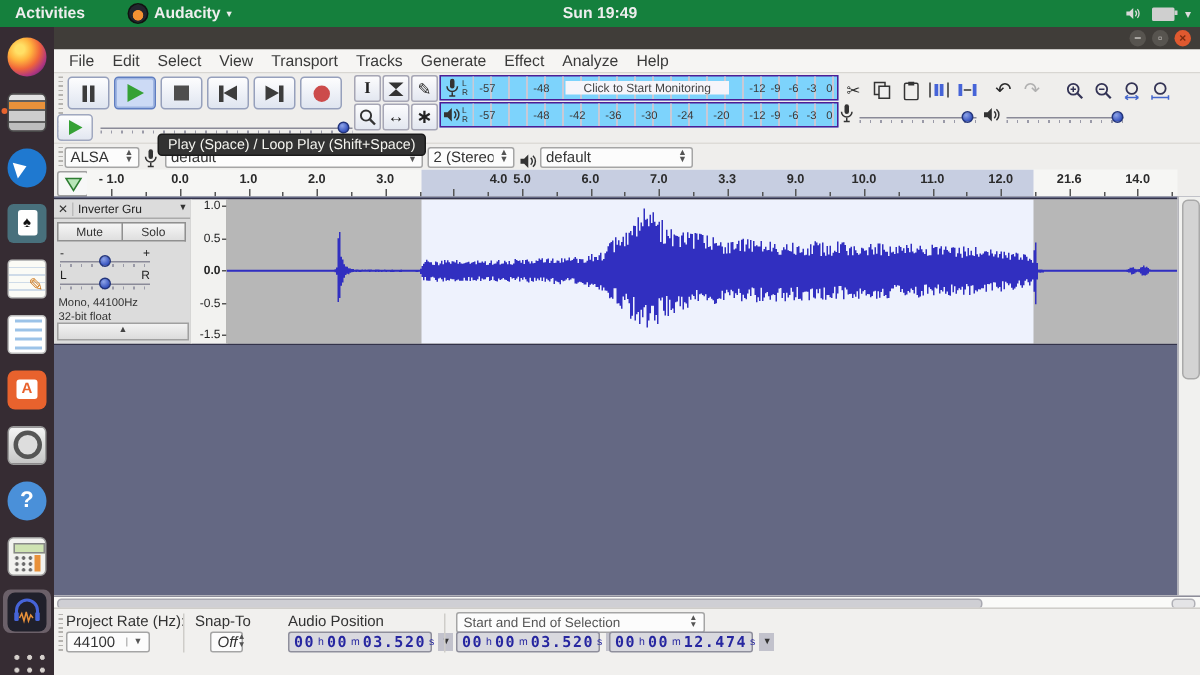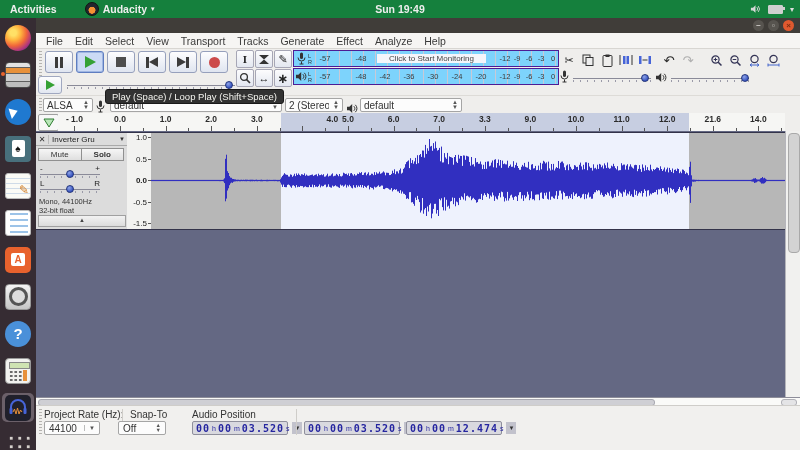--- a/index.html
+++ b/index.html
@@ -107,21 +107,21 @@
   
   .trackarea{position:absolute;left:0;top:113px;width:100%;height:266px;background:#646883;}
   .track{position:absolute;left:0;top:1px;width:749px;height:96px;border-top:1px solid #33334a;border-bottom:1px solid #33334a;background:#d9d9d9;}
   .tctrl{position:absolute;left:0;top:0;width:91px;height:96px;background:#dcdcdc;border-right:1px solid #999;font-size:8.5px;color:#222;}
   .thead{position:absolute;left:0;top:0;width:100%;height:12px;border-bottom:1px solid #aaa;display:flex;align-items:center;}
   .tx{width:12px;text-align:center;font-size:8px;color:#333;border-right:1px solid #bbb;}
   .tname{padding-left:3px;font-size:8px;white-space:nowrap;overflow:hidden;flex:1;}
   .tcar{font-size:6px;padding-right:2px;color:#333;}
   .msrow{position:absolute;left:2px;top:15px;display:flex;width:86px;justify-content:center;}
   .msbtn{flex:1;height:11px;border:1px solid #909090;background:linear-gradient(#f6f6f6,#dfdfdf);font-size:8px;text-align:center;line-height:11px;color:#333;}
-  .msbtn+.msbtn{border-left:none;font-weight:bold;}
+  .msbtn+.msbtn{border-left:none;}
   .tslider{position:absolute;left:4px;width:60px;height:12px;}
   .tsl-lab-l{position:absolute;left:0;top:-2px;font-size:8px;}
   .tsl-lab-r{position:absolute;right:0;top:-2px;font-size:8px;}
   .tinfo{position:absolute;left:3px;font-size:7.5px;color:#333;line-height:9px;}
   .tcollapse{position:absolute;left:2px;bottom:2px;width:86px;height:10px;border:1px solid #a0a0a0;background:linear-gradient(#f2f2f2,#dcdcdc);text-align:center;font-size:6px;line-height:9px;color:#444;}
   .vruler{position:absolute;left:91px;top:0;width:24px;height:96px;background:#f2f2f0;border-right:1px solid #777;}
   .vlab{position:absolute;right:4px;font-size:8px;color:#222;transform:translateY(-50%);}
   .vlab.zero{font-weight:bold;}
   .vtick{position:absolute;right:0;width:3px;height:1px;background:#555;}
   .wave{position:absolute;left:115px;top:0;width:634px;height:96px;background:#b7b7b7;overflow:hidden;}
@@ -616,38 +616,45 @@
 
     <div class="selbar">
       <div class="grip" style="left:3px;top:3px;height:26px;"></div>
       <span class="sb-label" style="left:8px;">Project Rate (Hz):</span>
       <div class="sb-combo" style="left:8px;top:15px;width:56px;">
           <span>44100</span>
           <span style="margin-left:auto;font-size:6px;color:#555;border-left:1px solid #bbb;padding-left:4px;">▼</span>
         </div>
       <div class="vsep" style="left:86px;"></div>
       <span class="sb-label" style="left:94px;">Snap-To</span>
-      <div class="sb-combo" style="left:82px;top:15px;width:48px;">
+      <div class="sb-combo" style="left:104px;top:15px;width:22px;font-style:italic;">
           <span>Off</span>
           <span class="spin" style="margin-left:auto;font-size:5.5px;line-height:5px;color:#555;display:flex;flex-direction:column;">
             <span>▲</span>
             <span>▼</span>
           </span>
         </div>
       <span class="sb-label" style="left:156px;">Audio Position</span>
       <div class="timefield" style="left:156px;width:96px;" id="tf-pos">
           <span class="tf-d">00</span>
           <span class="tf-u">h</span>
           <span class="tf-d">00</span>
           <span class="tf-u">m</span>
           <span class="tf-d">03.520</span>
           <span class="tf-u">s</span>
           <span class="tf-car">▼</span>
         </div>
       <div class="vsep" style="left:260px;"></div>
+      <div class="sb-combo" style="left:268px;top:2px;width:166px;font-size:9px;color:#555;">
+          <span>Start and End of Selection</span>
+          <span class="spin" style="margin-left:auto;font-size:5.5px;line-height:5px;color:#555;display:flex;flex-direction:column;">
+            <span>▲</span>
+            <span>▼</span>
+          </span>
+        </div>
       <div class="timefield" style="left:268px;width:96px;" id="tf-start">
           <span class="tf-d">00</span>
           <span class="tf-u">h</span>
           <span class="tf-d">00</span>
           <span class="tf-u">m</span>
           <span class="tf-d">03.520</span>
           <span class="tf-u">s</span>
           <span class="tf-car">▼</span>
         </div>
       <div class="timefield" style="left:370px;width:96px;" id="tf-end">

